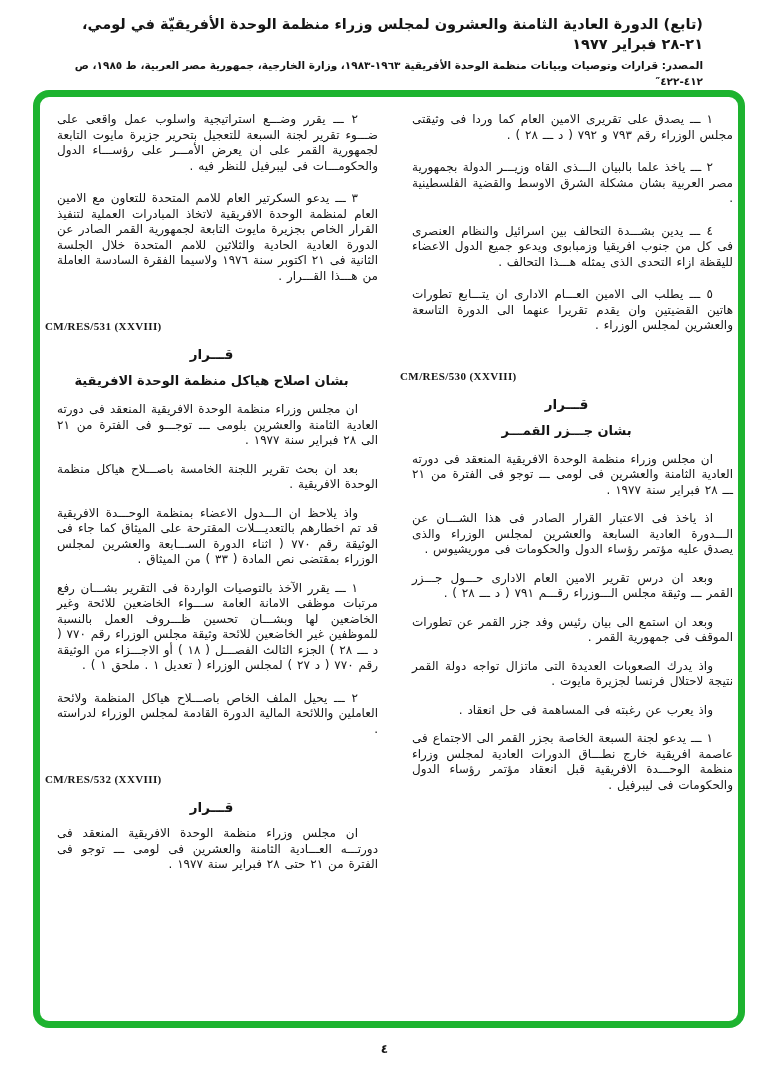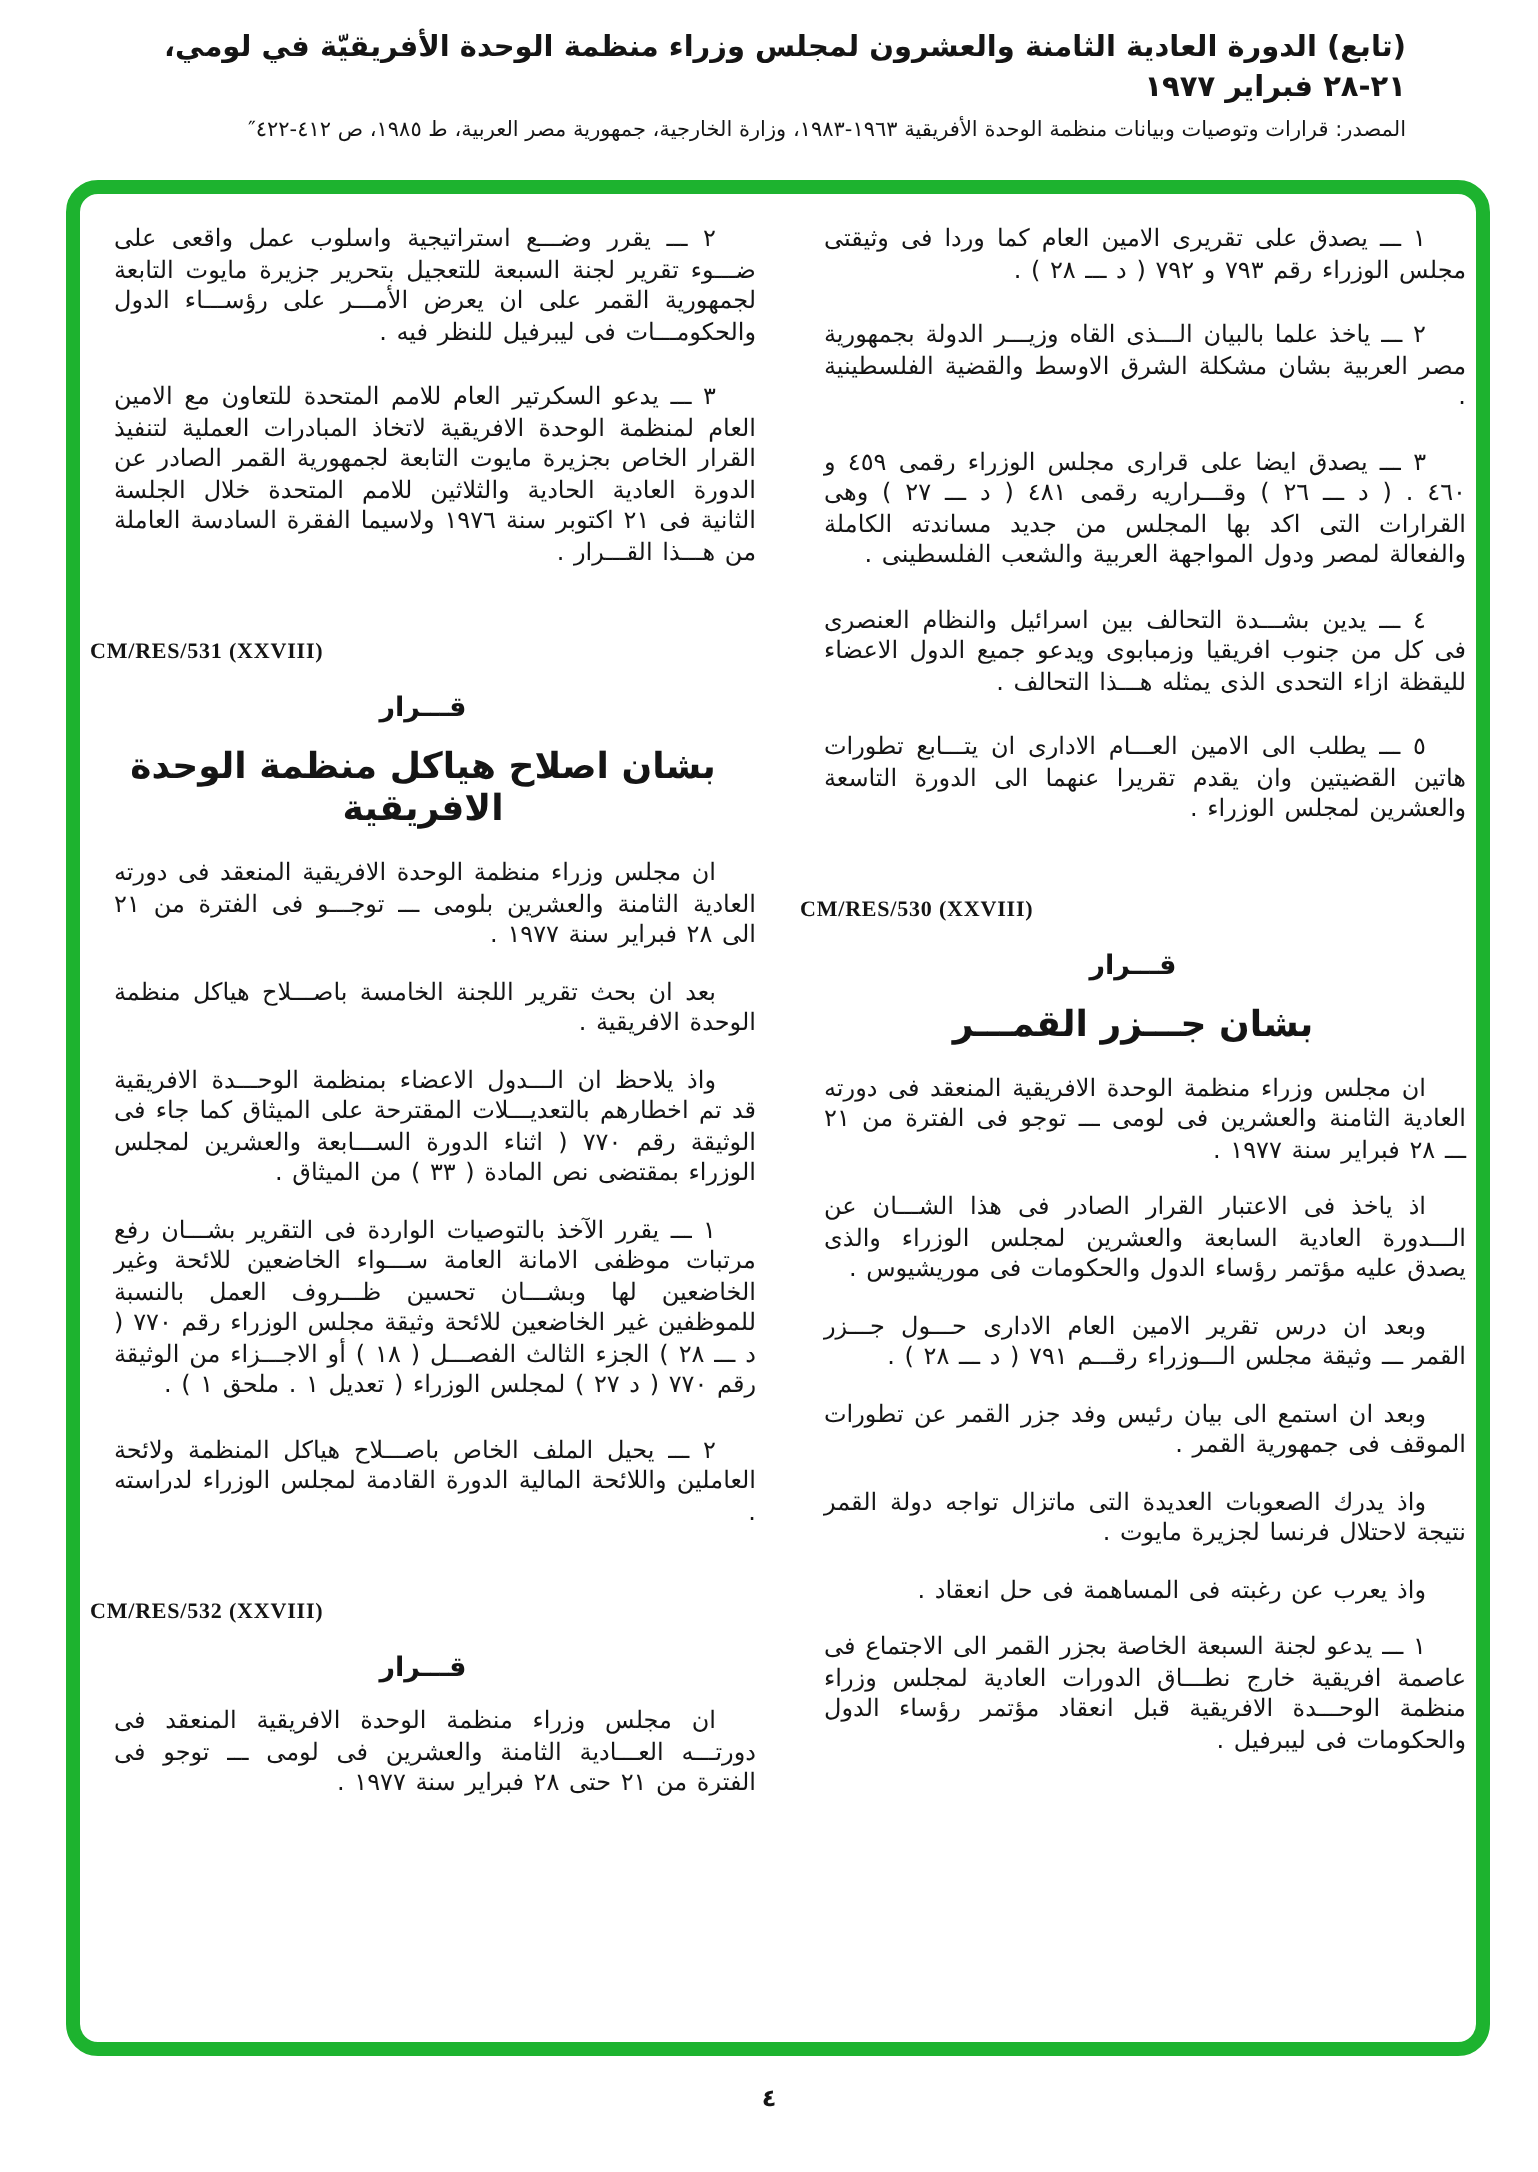--- a/index.html
+++ b/index.html
@@ -16,21 +16,21 @@
   
   .header{
     position:absolute;top:14px;right:66px;left:60px;
     direction:rtl;text-align:right;
   }
   .h-title{
     font-size:14.5px;font-weight:bold;line-height:20px;
     letter-spacing:0;
   }
   .h-source{
-    font-size:10.5px;font-weight:normal;line-height:16px;margin-top:3px;
+    font-size:10.5px;font-weight:bold;line-height:16px;margin-top:3px;
   }
 
   
   .frame{
     position:absolute;left:33px;top:90px;width:712px;height:938px;
     border:7px solid var(--frame-green,#1db32f);
     border-radius:16px;
     box-sizing:border-box;
     background:#ffffff;
   }
@@ -62,21 +62,21 @@
     font-family:"Liberation Serif","DejaVu Serif",serif;
     font-size:11px;font-weight:bold;
     margin:36px 0 14px 0;
     letter-spacing:.4px;
   }
   .res-title{
     text-align:center;font-weight:bold;font-size:13.5px;
     margin:12px 0 11px 0;
   }
   .res-subject{
-    text-align:center;font-weight:bold;font-size:18px;
+    text-align:center;font-weight:bold;font-size:13px;
     margin:0 0 14px 0;
   }
 
   
   .pagenum{
     position:absolute;left:0;right:0;top:1042px;
     text-align:center;
     font-size:12px;font-weight:bold;
   }
 </style>
@@ -90,21 +90,20 @@
     <div class="h-source">المصدر: قرارات وتوصيات وبيانات منظمة الوحدة الأفريقية ١٩٦٣-١٩٨٣، وزارة الخارجية، جمهورية مصر العربية، ط ١٩٨٥، ص ٤١٢-٤٢٢″</div>
   </div>
 
   <div class="frame"></div>
 
   <div class="cols">
 
     <div class="col">
       <p class="clause">١ ـــ يصدق على تقريرى الامين العام كما وردا فى وثيقتى مجلس الوزراء رقم ٧٩٣ و ٧٩٢ ( د ـــ ٢٨ ) .</p>
       <p class="clause">٢ ـــ ياخذ علما بالبيان الـــذى القاه وزيـــر الدولة بجمهورية مصر العربية بشان مشكلة الشرق الاوسط والقضية الفلسطينية .</p>
-      <p class="clause">٣ ـــ يصدق ايضا على قرارى مجلس الوزراء رقمى ٤٥٩ و ٤٦٠ . ( د ـــ ٢٦ ) وقـــراريه رقمى ٤٨١ ( د ـــ ٢٧ ) وهى القرارات التى اكد بها المجلس من جديد مساندته الكاملة والفعالة لمصر ودول المواجهة العربية والشعب الفلسطينى .</p>
       <p class="clause">٤ ـــ يدين بشـــدة التحالف بين اسرائيل والنظام العنصرى فى كل من جنوب افريقيا وزمبابوى ويدعو جميع الدول الاعضاء لليقظة ازاء التحدى الذى يمثله هـــذا التحالف .</p>
       <p class="clause">٥ ـــ يطلب الى الامين العـــام الادارى ان يتـــابع تطورات هاتين القضيتين وان يقدم تقريرا عنهما الى الدورة التاسعة والعشرين لمجلس الوزراء .</p>
       <p class="docref">CM/RES/530  (XXVIII)</p>
       <p class="res-title">قـــرار</p>
       <p class="res-subject">بشان جـــزر القمـــر</p>
       <p class="plain">ان مجلس وزراء منظمة الوحدة الافريقية المنعقد فى دورته العادية الثامنة والعشرين فى لومى ـــ توجو فى الفترة من ٢١ ـــ ٢٨ فبراير سنة ١٩٧٧ .</p>
       <p class="plain">اذ ياخذ فى الاعتبار القرار الصادر فى هذا الشـــان عن الـــدورة العادية السابعة والعشرين لمجلس الوزراء والذى يصدق عليه مؤتمر رؤساء الدول والحكومات فى موريشيوس .</p>
       <p class="plain">وبعد ان درس تقرير الامين العام الادارى حـــول جـــزر القمر ـــ وثيقة مجلس الـــوزراء رقـــم ٧٩١ ( د ـــ ٢٨ ) .</p>
       <p class="plain">وبعد ان استمع الى بيان رئيس وفد جزر القمر عن تطورات الموقف فى جمهورية القمر .</p>
       <p class="plain">واذ يدرك الصعوبات العديدة التى ماتزال تواجه دولة القمر نتيجة لاحتلال فرنسا لجزيرة مايوت .</p>

